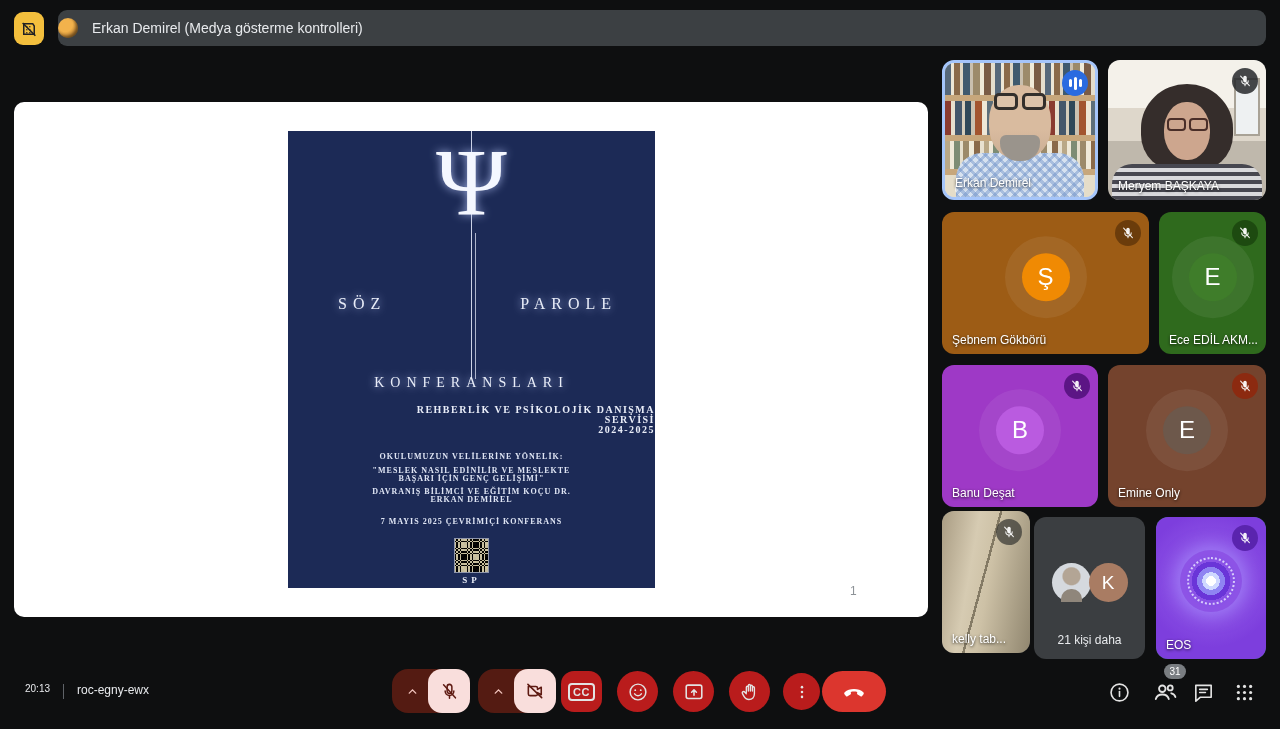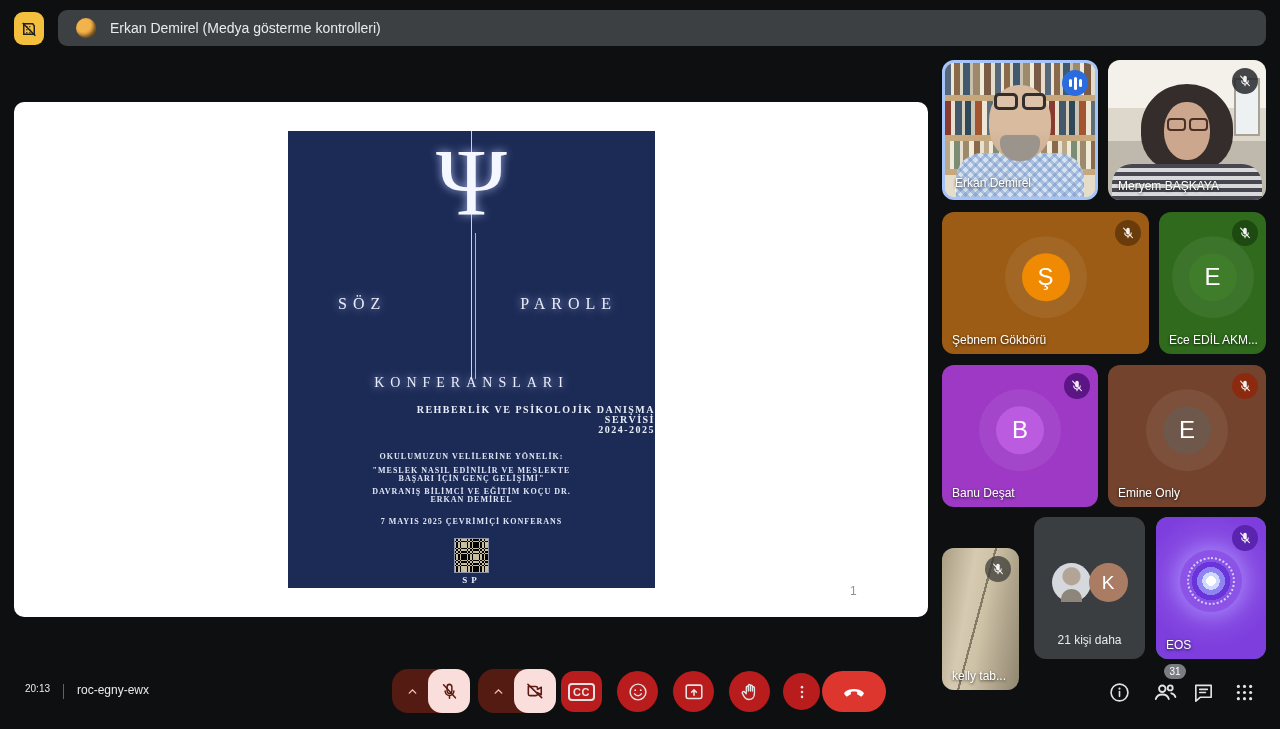--- a/index.html
+++ b/index.html
@@ -1,21 +1,21 @@
 <!DOCTYPE html>
 <html><head>
 <meta charset="utf-8">
 <style>
   * { margin:0; padding:0; box-sizing:border-box; }
   html,body { width:1280px; height:729px; overflow:hidden; }
   body { background:#0e0f10; font-family:"Liberation Sans", sans-serif; position:relative; color:#e8eaed; }
 
   
   .stop-media-btn { position:absolute; left:14px; top:12px; width:30px; height:33px; border-radius:9px; background:#f3bf3d; display:flex; align-items:center; justify-content:center; }
-  .presenting-pill { position:absolute; left:58px; top:10px; width:1208px; height:36px; background:#3c4043; border-radius:9px; display:flex; align-items:center; padding-left:18px; }
+  .presenting-pill { position:absolute; left:58px; top:10px; width:1208px; height:36px; background:#3c4043; border-radius:9px; display:flex; align-items:center; }
   .presenter-avatar { width:20px; height:20px; border-radius:50%; background:radial-gradient(circle at 35% 30%, #f2b24c 0 40%, #c08433 70%, #6f5420 100%); box-shadow:inset -2px -2px 3px rgba(0,0,0,.4); margin-right:14px; }
   .presenting-label { font-size:14px; color:#e8eaed; }
 
   
   .canvas { position:absolute; left:14px; top:102px; width:914px; height:515px; background:#ffffff; border-radius:10px; }
   .page-number { position:absolute; left:836px; top:482px; font-size:12px; color:#8d9297; }
 
   .slide { position:absolute; left:274px; top:29px; width:367px; height:457px; background:#1c2a56; color:#e9edf8; font-family:"Liberation Serif", serif; }
   .slide .vline-main { position:absolute; left:183px; top:0; width:1px; height:248px; background:rgba(235,240,255,.85); }
   .slide .vline-side { position:absolute; left:187px; top:102px; width:1px; height:146px; background:rgba(235,240,255,.7); }
@@ -43,21 +43,21 @@
   .speak-badge { position:absolute; top:7px; right:7px; width:26px; height:26px; border-radius:50%; background:#2a6be0; display:flex; align-items:center; justify-content:center; gap:2px; z-index:5; }
   .speak-badge i { display:block; width:3px; border-radius:2px; background:#fff; }
   .avatar-big { position:absolute; left:50%; top:50%; transform:translate(-50%,-62%); width:48px; height:48px; border-radius:50%; display:flex; align-items:center; justify-content:center; font-size:24px; color:#fff; box-shadow:0 0 0 17px rgba(255,255,255,.07); }
 
   #tile-erkan  { left:942px; top:60px;  width:156px; height:140px; border:3px solid #a5c5fa; background:#e9e2d0; }
   #tile-meryem { left:1108px; top:60px; width:158px; height:140px; }
   #tile-sebnem { left:942px; top:212px; width:207px; height:142px; background:#9d5c15; }
   #tile-ece    { left:1159px; top:212px; width:107px; height:142px; background:#2f6a1d; }
   #tile-banu   { left:942px; top:365px; width:156px; height:142px; background:#9e39c6; }
   #tile-emine  { left:1108px; top:365px; width:158px; height:142px; background:#74432d; }
-  #tile-kelly  { left:942px; top:548px; width:77px;  height:142px; }
+  #tile-kelly  { left:942px; top:511px; width:88px;  height:142px; }
   #tile-more   { left:1034px; top:517px; width:111px; height:142px; background:#3b3e41; }
   #tile-eos    { left:1156px; top:517px; width:110px; height:142px; background:#15803d; }
 
   .badge-grey   { background:rgba(38,40,43,.85); }
   .badge-sebnem { background:#6b3c0b; }
   .badge-ece    { background:#1d4a10; }
   .badge-banu   { background:#5c1585; }
   .badge-emine  { background:#8c2a10; }
   .badge-kelly  { background:rgba(60,60,55,.75); }
   .badge-eos    { background:#5a24ae; }

